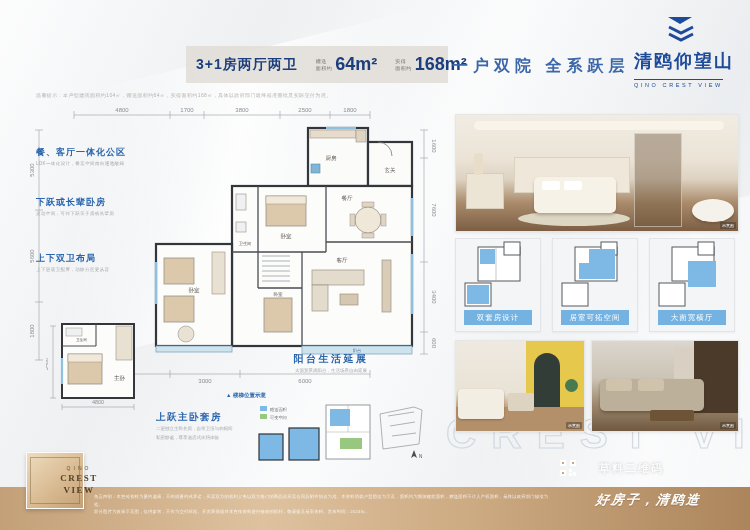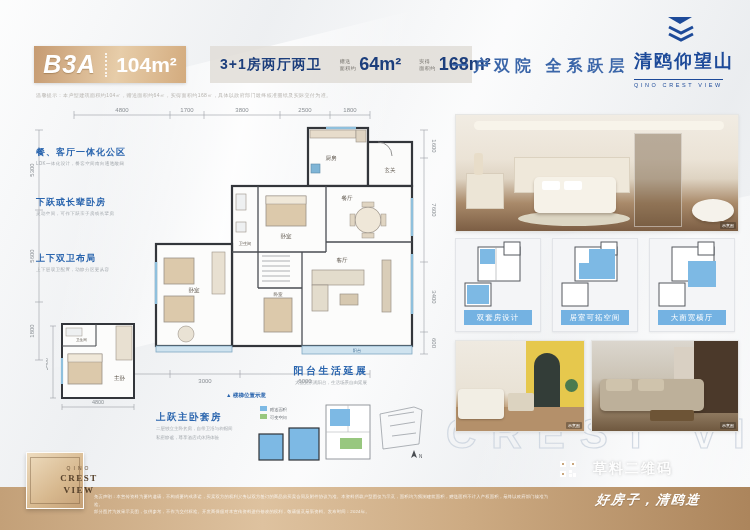--- a/index.html
+++ b/index.html
@@ -23,21 +23,21 @@
   
   .unit-box{position:absolute; left:34px; top:46px; width:152px; height:37px;
     background:linear-gradient(100deg,#c69b72 0%,#e7cda9 55%,#d3ab7e 100%);
     display:flex; align-items:center; justify-content:center; gap:9px; color:#fff;
     box-shadow:0 1px 3px rgba(0,0,0,.15);}
   .unit-box .unit{font-size:25px; font-weight:800; font-style:italic; letter-spacing:1px;
     text-shadow:0 1px 1px rgba(120,85,40,.4);}
   .unit-box .dotline{width:0; height:24px; border-left:2px dotted rgba(255,255,255,.8);}
   .unit-box .area{font-size:21px; font-weight:800;}
   .head-strip{position:absolute; left:186px; top:46px; width:262px; height:37px;
-    background:rgba(224,221,215,.85); display:flex; align-items:center; padding:0 10px; gap:9px;margin-left:24px;}
+    background:rgba(224,221,215,.85); display:flex; align-items:center; padding:0 10px; gap:9px;}
   .layout-txt{font-size:14px; font-weight:800; color:#1c3e7c; letter-spacing:1px; white-space:nowrap;}
   .vdiv{width:1px; height:22px; background:#b9b5ae;}
   .area-pair{display:flex; align-items:center; gap:3px; white-space:nowrap;justify-content:flex-end;}
   .area-pair .lbls{display:flex; flex-direction:column; justify-content:center;}
   .area-pair .lbls span{font-size:5px; color:#6f6c66; line-height:1.4; letter-spacing:.5px;}
   .area-pair .val{font-size:18px; font-weight:800; color:#1c3e7c;}
   .fineprint{position:absolute; left:36px; top:92px; width:430px; font-size:5px;
     color:#b6b3ae; letter-spacing:.4px; white-space:nowrap; overflow:hidden;}
   .slogan{position:absolute; left:452px; top:56px; font-size:16px; color:#3b66a9;
     letter-spacing:5px; font-weight:600; white-space:nowrap;text-align:right;}
@@ -46,21 +46,21 @@
   .logo .name{font-size:18px; font-weight:800; color:#1d4a99; letter-spacing:2px; white-space:nowrap;}
   .logo .en{margin-top:3px; font-size:5.5px; color:#1d4a99; letter-spacing:2.6px;
     border-top:1px solid #1d4a99; padding-top:2px; display:inline-block;}
 
   
   .ann{position:absolute; width:160px;}
   .ann .t{font-size:9px; font-weight:800; color:#2a65ae; letter-spacing:1px;}
   .ann .s{margin-top:2px; font-size:4.5px; color:#a3a8ad; letter-spacing:.4px;}
   .ann1{left:36px; top:146px;} .ann2{left:36px; top:196px;} .ann3{left:36px; top:252px;}
   .stairs-note{position:absolute; left:226px; top:392px; font-size:5.5px; color:#2a65ae; font-weight:700;}
-  .balcony-note{position:absolute; left:266px; top:364px; width:130px; text-align:center;}
+  .balcony-note{position:absolute; left:266px; top:352px; width:130px; text-align:center;}
   .balcony-note .t{font-size:10px; font-weight:800; color:#2a65ae; letter-spacing:2.5px;}
   .balcony-note .s{margin-top:2px; font-size:4.5px; color:#a3a8ad;}
   .suite-note{position:absolute; left:156px; top:411px; width:130px;}
   .suite-note .t{font-size:9.5px; font-weight:800; color:#2a65ae; letter-spacing:1.5px;}
   .suite-note .s{margin-top:2px; font-size:4.5px; color:#a3a8ad; line-height:1.5;}
 
   
   .photo{position:absolute; overflow:hidden; border:1px solid #e6e6e4;
     box-shadow:0 1px 3px rgba(0,0,0,.08); z-index:2;}
   .photo .tag{position:absolute; right:2px; bottom:2px; font-size:4px; color:#fff;
@@ -89,41 +89,36 @@
     background:linear-gradient(140deg,#eedcbf 0%,#d7b88e 60%,#c5a077 100%);
     border:1px solid rgba(255,255,255,.95); box-shadow:0 2px 4px rgba(0,0,0,.18);
     display:flex; align-items:center; justify-content:center;}
   .badge .inner{width:48px; height:47px; border:1px solid rgba(122,94,62,.45);
     display:flex; flex-direction:column; align-items:center; justify-content:center;padding-left:48px;}
   .badge .q{font-size:5px; letter-spacing:3px; color:#6a5238; margin-bottom:2px;}
   .badge .c,.badge .v{font-family:"Liberation Serif", serif; font-size:9px; font-weight:700;
     color:#57422c; letter-spacing:1.5px; line-height:1.25;}
   .disc{position:absolute; left:94px; top:493px; width:462px; z-index:4;
     font-size:4.3px; line-height:1.75; color:rgba(255,255,255,.82); letter-spacing:.2px;}
-  .qr-wm{position:absolute; left:560px; top:460px; z-index:4; display:flex; align-items:center; gap:17px;
-    color:rgba(255,255,255,.95); font-size:14px; font-weight:700; letter-spacing:2px;
+  .qr-wm{position:absolute; left:560px; top:460px; z-index:4; display:flex; align-items:center; gap:23px;
+    color:rgba(255,255,255,.95); font-size:11px; font-weight:700; letter-spacing:2px;
     text-shadow:0 0 3px rgba(120,120,120,.45);}
   .brush{position:absolute; left:596px; top:491px; z-index:4; font-family:"Liberation Serif", serif;
     font-size:13px; font-weight:700; font-style:italic; color:#fff; letter-spacing:2px;
     transform:skewX(-6deg); text-shadow:0 1px 1px rgba(90,60,30,.3); white-space:nowrap;}
 
   svg text{font-family:"Liberation Sans", sans-serif;}
 </style>
 </head>
 <body>
 
 <div class="sheet">
   <div class="streak s1"></div>
   <div class="streak s2"></div>
 
-  <div class="unit-box">
-    <span class="unit">B3A</span>
-    <span class="dotline"></span>
-    <span class="area">104m²</span>
-  </div>
   <div class="head-strip">
     <span class="layout-txt">3+1房两厅两卫</span>
     <span class="vdiv"></span>
     <span class="area-pair">
       <span class="lbls">
         <span>赠送</span>
         <span>面积约</span>
       </span>
       <span class="val">64m²</span>
     </span>

